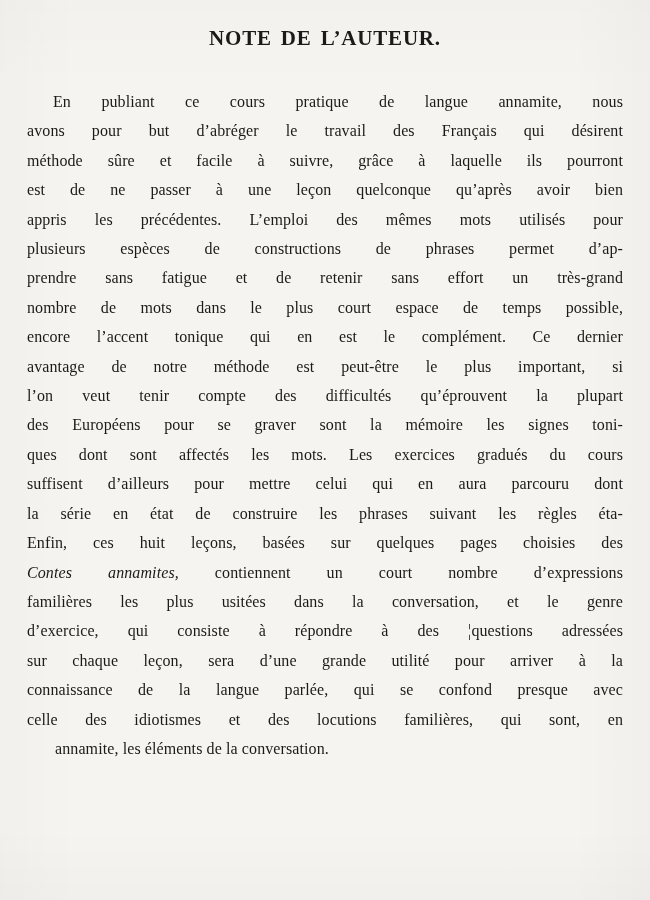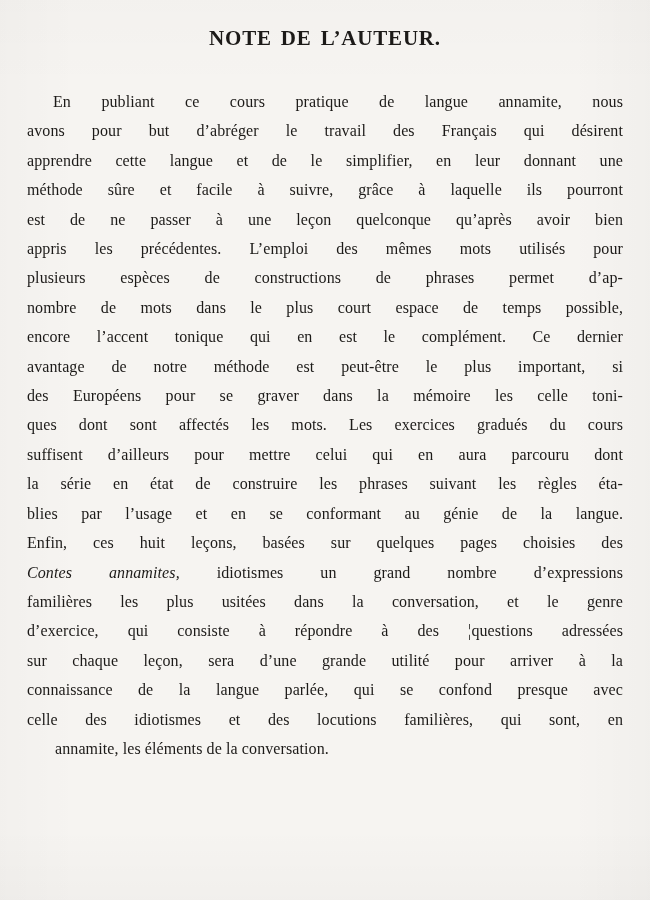--- a/index.html
+++ b/index.html
@@ -50,35 +50,35 @@
   }
 </style>
 </head>
 <body>
 
 <div class="page" style="--paper: #f6f4f1; --ink: #1c1a18;">
   <h1 class="title">NOTE DE L’AUTEUR.</h1>
   <div class="paragraph" id="paragraph">
       <div class="line indent">En publiant ce cours pratique de langue annamite, nous</div>
       <div class="line">avons pour but d’abréger le travail des Français qui désirent</div>
-      <div class="line">apprendre cette langue et de le simplifier, en leur donnant une</div>
       <div class="line">méthode sûre et facile à suivre, grâce à laquelle ils pourront</div>
       <div class="line">est de ne passer à une leçon quelconque qu’après avoir bien</div>
       <div class="line">appris les précédentes. L’emploi des mêmes mots utilisés pour</div>
       <div class="line">plusieurs espèces de constructions de phrases permet d’ap-</div>
+      <div class="line">prendre sans fatigue et de retenir sans effort un très-grand</div>
       <div class="line">nombre de mots dans le plus court espace de temps possible,</div>
       <div class="line">encore l’accent tonique qui en est le complément. Ce dernier</div>
       <div class="line">avantage de notre méthode est peut-être le plus important, si</div>
-      <div class="line">des Européens pour se graver dans la mémoire les celle toni-</div>
+      <div class="line">l’on veut tenir compte des difficultés qu’éprouvent la plupart</div>
+      <div class="line">des Européens pour se graver sont la mémoire les signes toni-</div>
       <div class="line">ques dont sont affectés les mots. Les exercices gradués du cours</div>
       <div class="line">suffisent d’ailleurs pour mettre celui qui en aura parcouru dont</div>
       <div class="line">la série en état de construire les phrases suivant les règles éta-</div>
-      <div class="line">blies par l’usage et en se conformant au génie de la langue.</div>
       <div class="line">Enfin, ces huit leçons, basées sur quelques pages choisies des</div>
-      <div class="line"><span class="italic">Contes annamites,</span><span class=""> idiotismes un grand nombre d’expressions</span></div>
+      <div class="line"><span class="italic">Contes annamites,</span><span class=""> contiennent un court nombre d’expressions</span></div>
       <div class="line">familières les plus usitées dans la conversation, et le genre</div>
       <div class="line">d’exercice, qui consiste à répondre à des ¦questions adressées</div>
       <div class="line">sur chaque leçon, sera d’une grande utilité pour arriver à la</div>
       <div class="line">connaissance de la langue parlée, qui se confond presque avec</div>
       <div class="line">celle des idiotismes et des locutions familières, qui sont, en</div>
       <div class="line no-justify">annamite, les éléments de la conversation.</div>
     </div>
 </div>
 
 </body></html>

